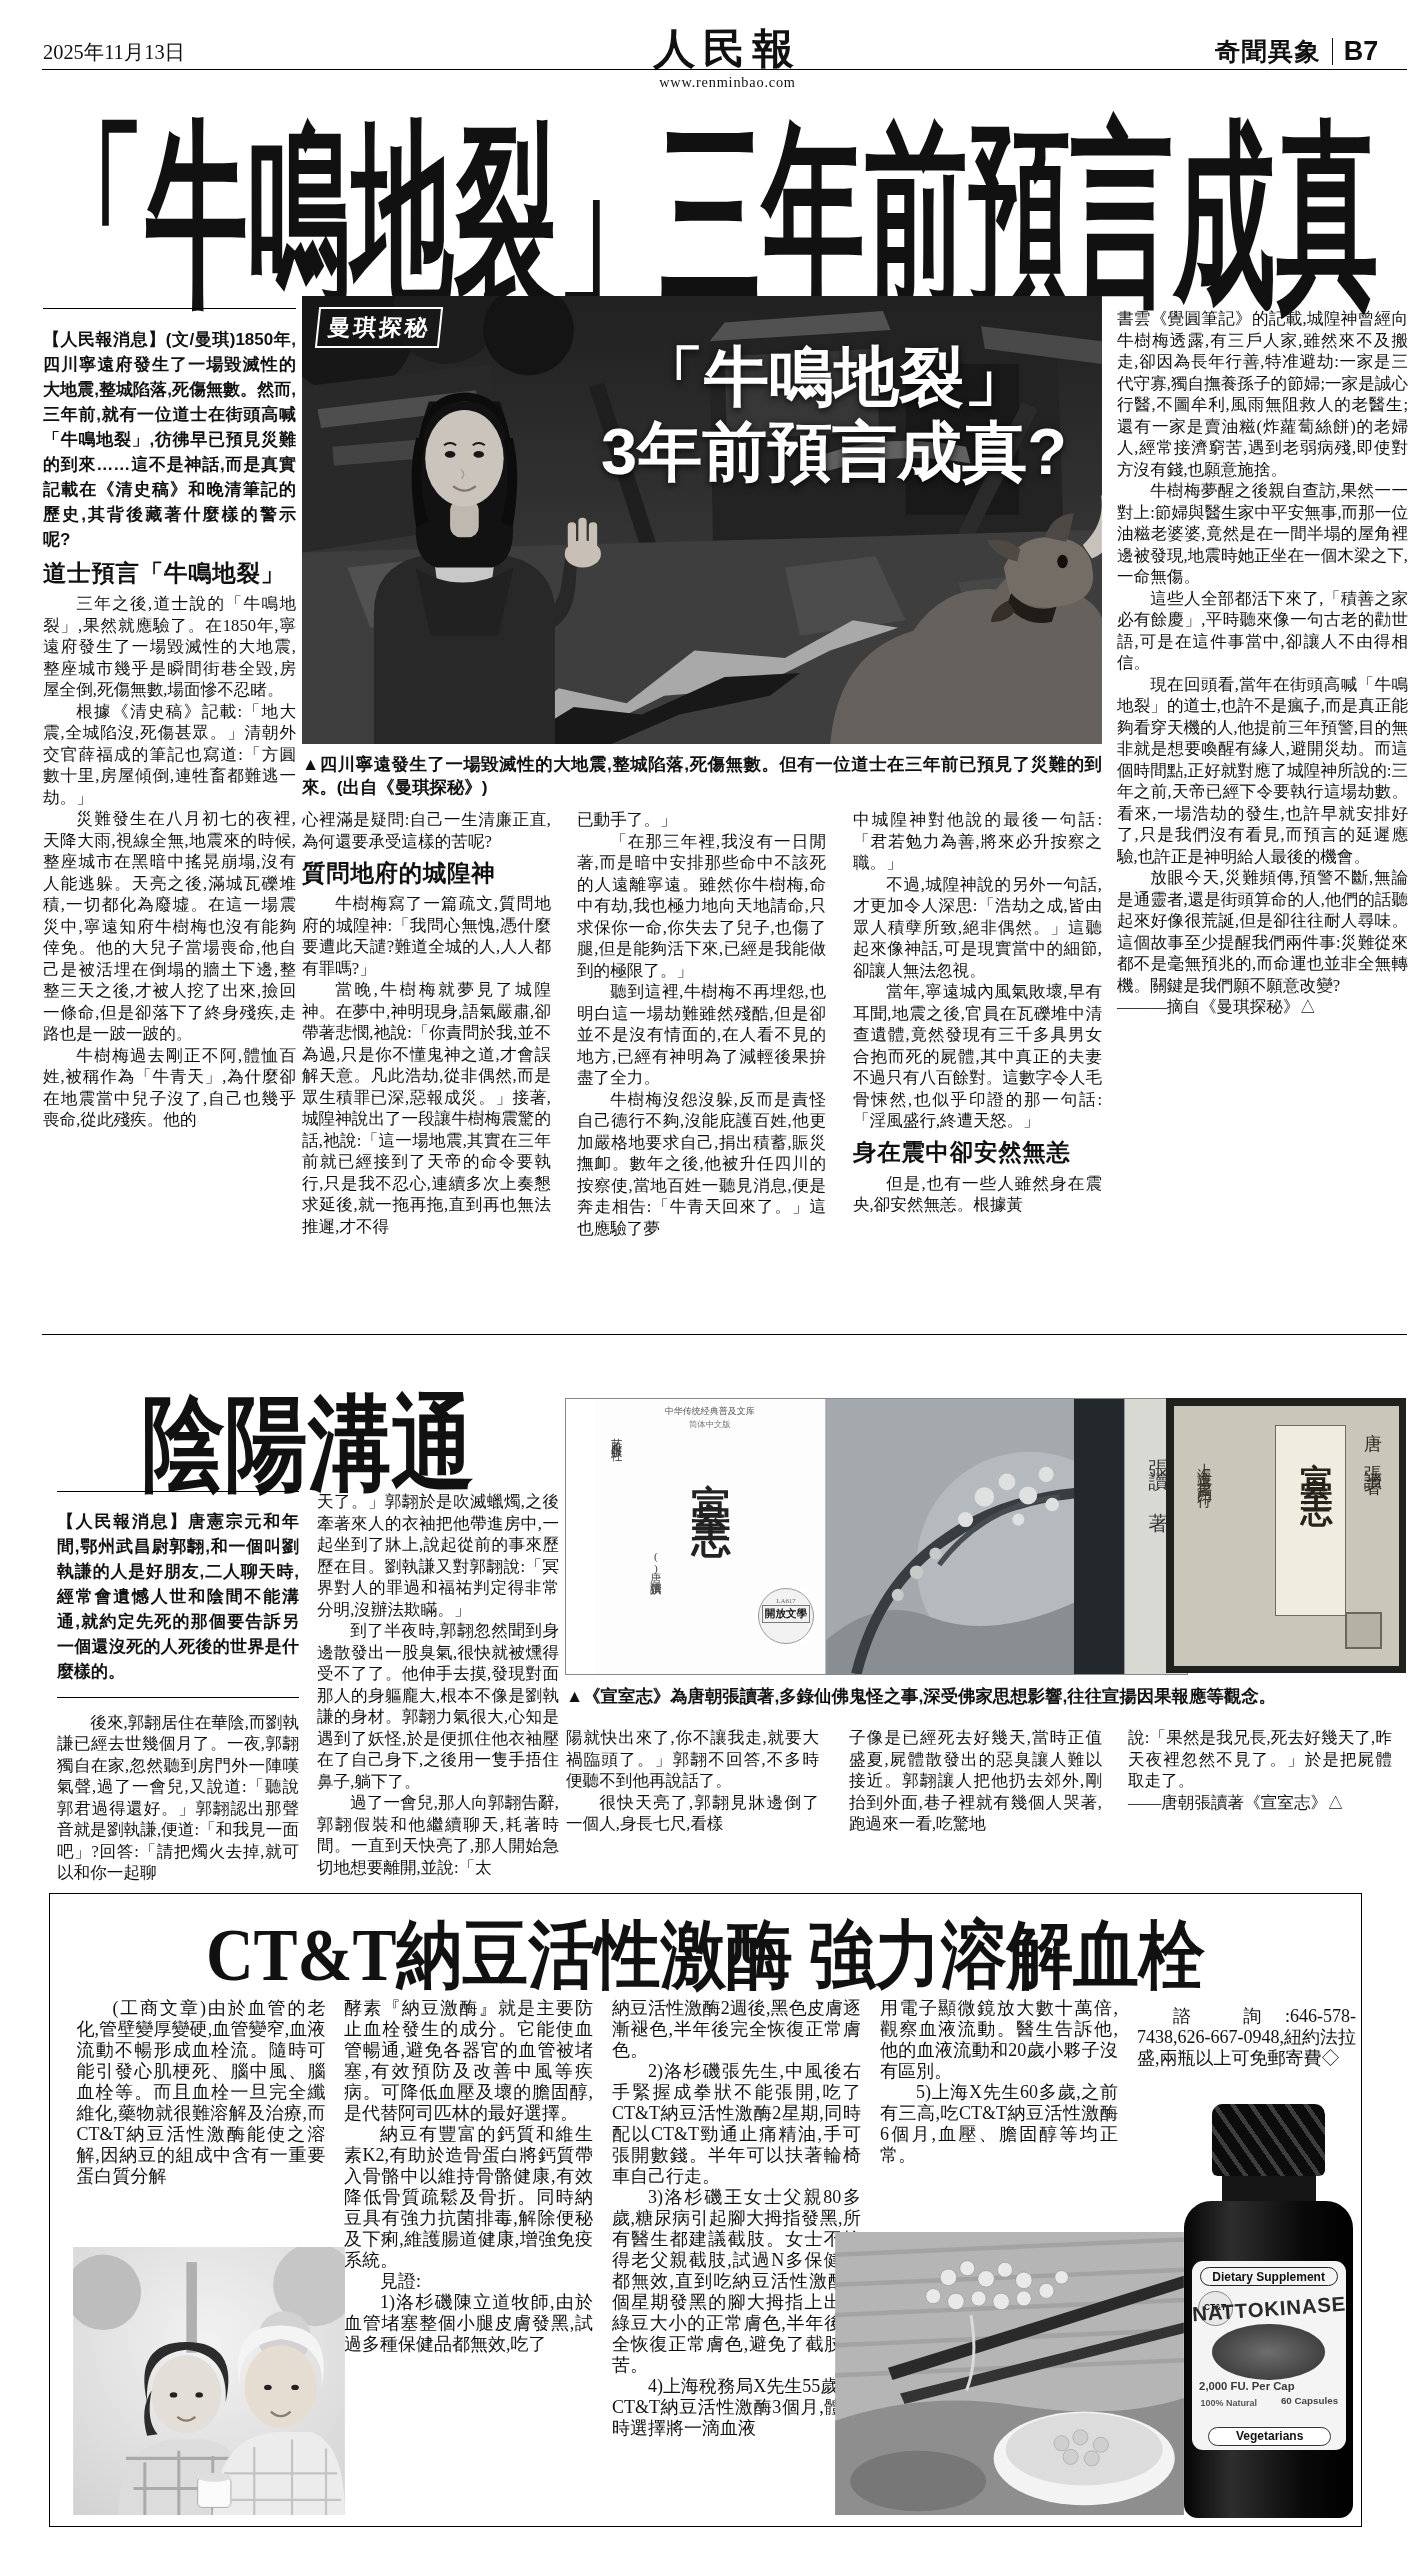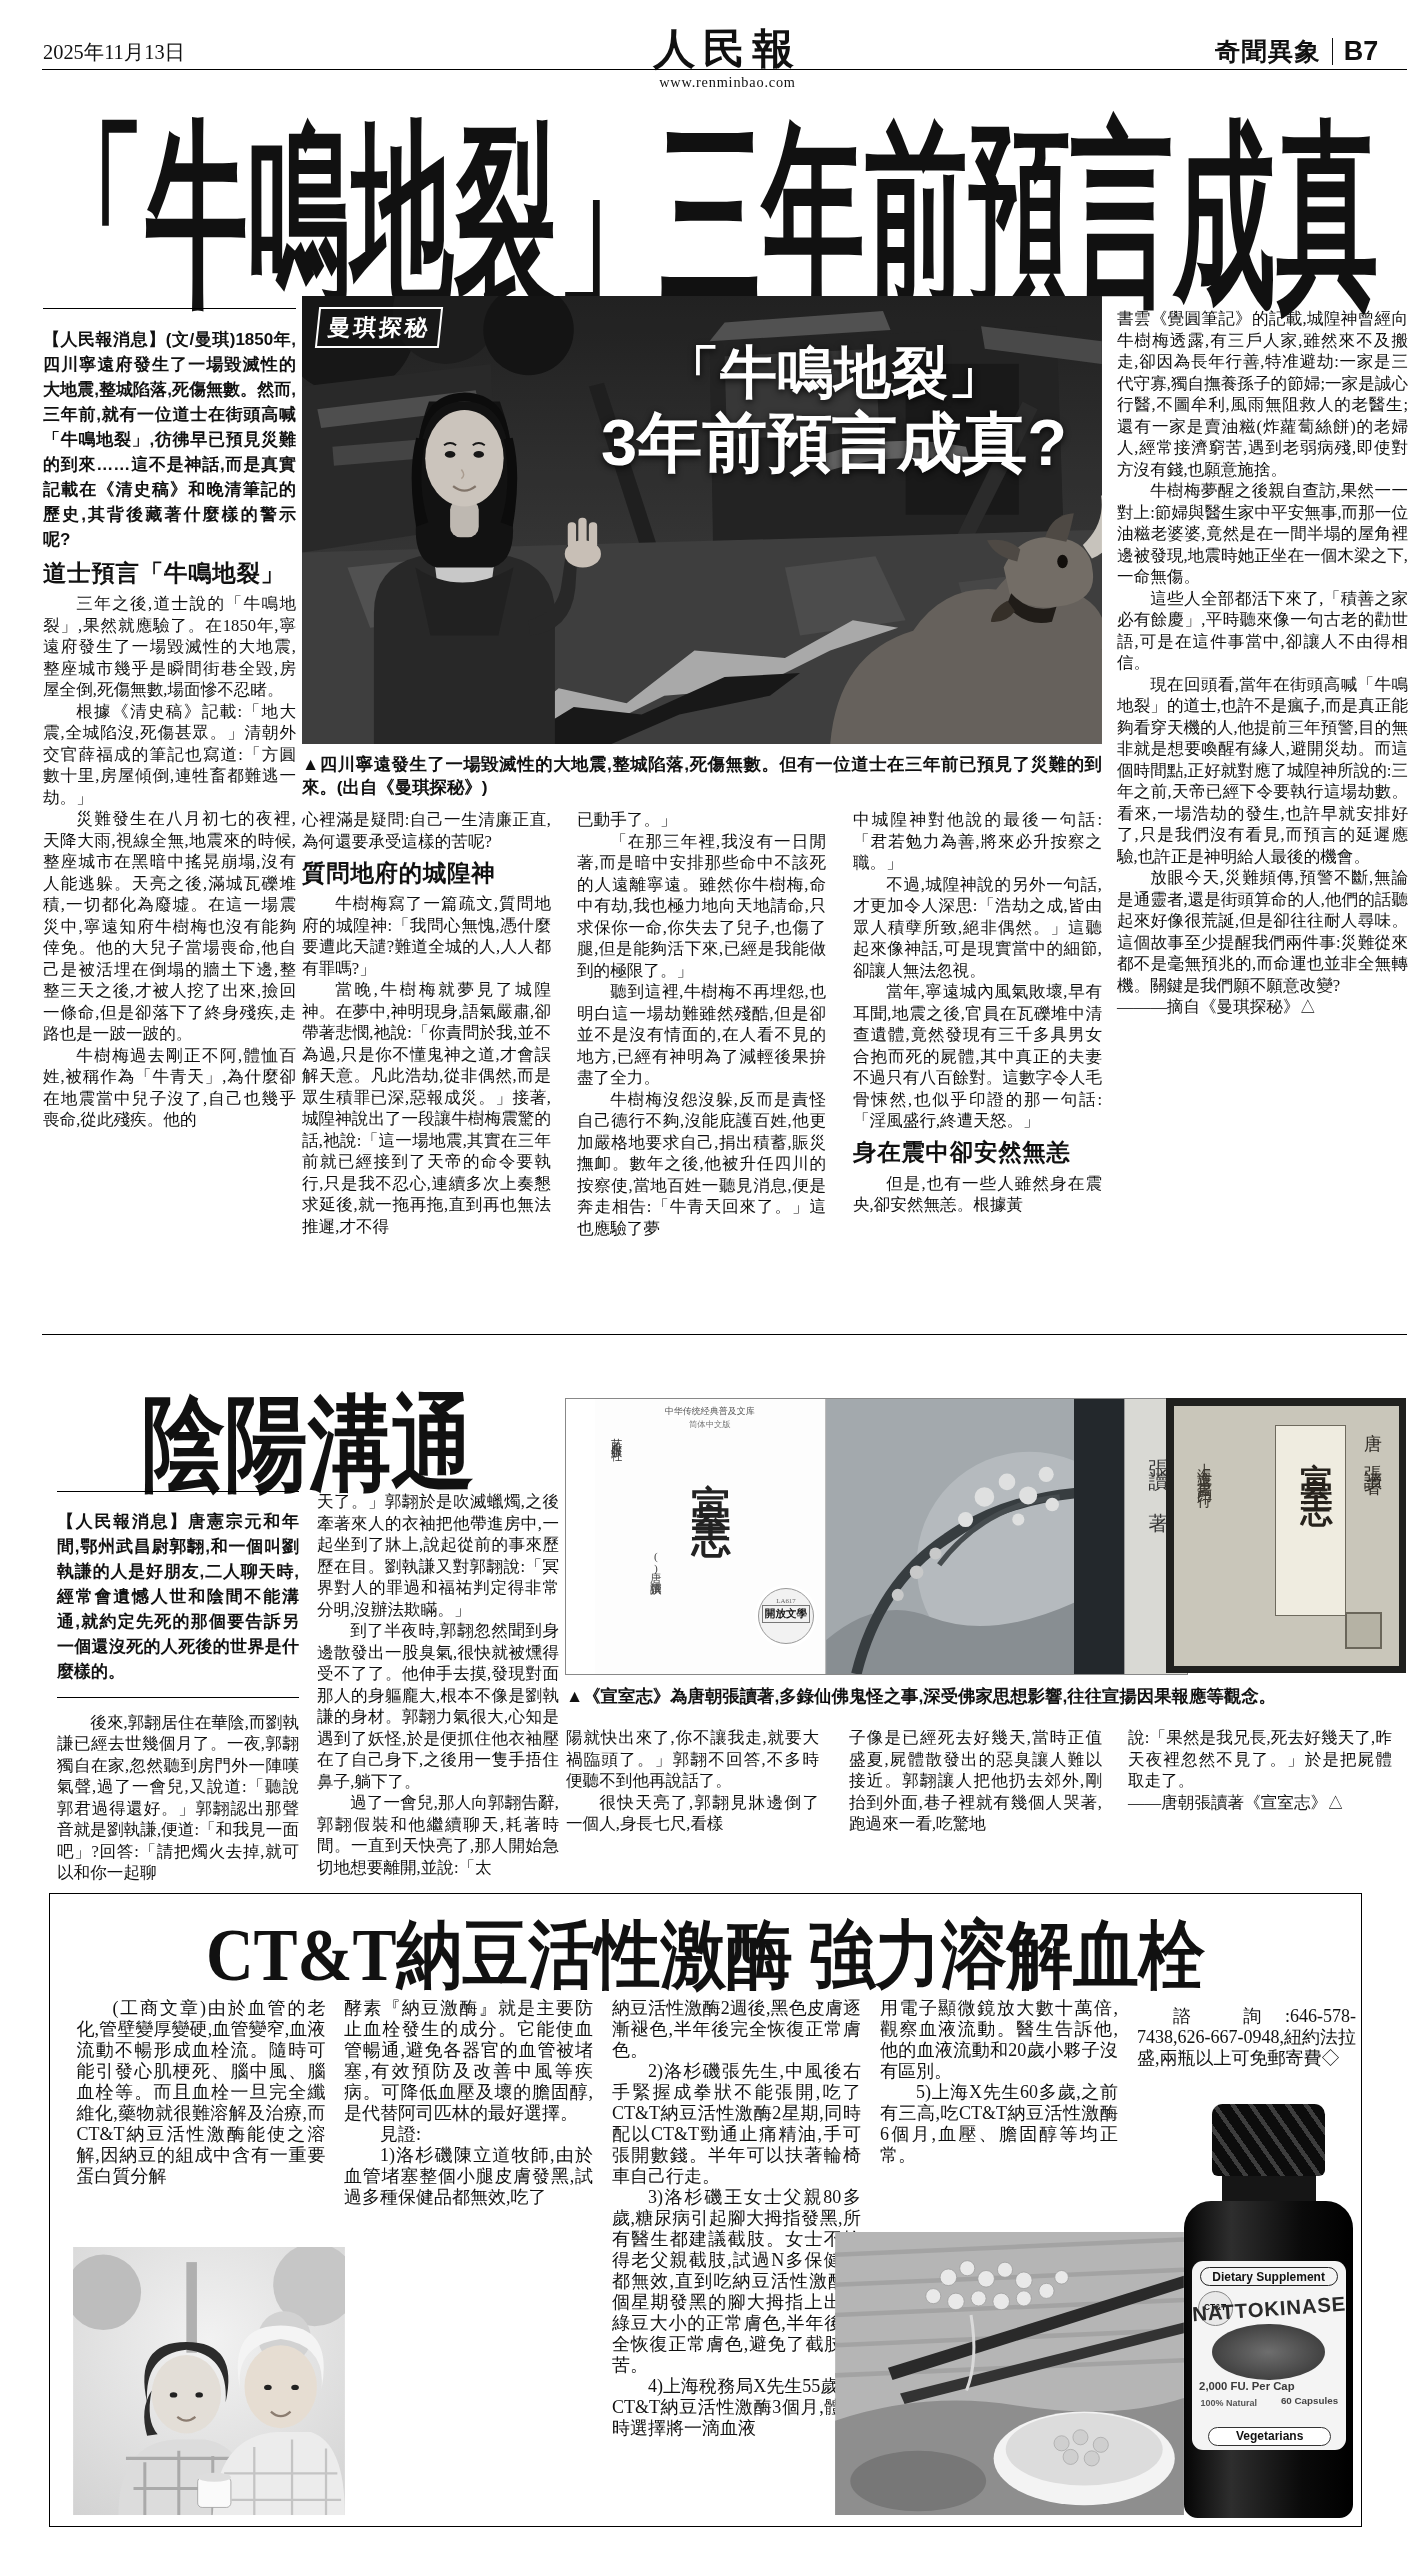--- a/index.html
+++ b/index.html
@@ -122,21 +122,21 @@
         <rect x="366" y="294" width="11" height="40" rx="5"></rect>
         <rect x="380" y="300" width="11" height="34" rx="5"></rect>
         <ellipse cx="372" cy="342" rx="24" ry="18"></ellipse>
       </g>
     </g>
 
     <rect width="1060" height="594" fill="#000" opacity="0.08"></rect>
   </svg>
   <div class="abs hei" style="left:15px;top:10.6px;padding:3px 9px;border:2.3px solid #fff;color:#fff;background:rgba(20,20,20,.55);font-size:22.6px;letter-spacing:3px;transform:skewX(-6deg);">曼琪探秘</div>
   <div class="abs hei" style="left:268px;top:44px;width:528px;color:#fff;text-align:center;text-shadow:0 2.3px 7.5px rgba(0,0,0,.85);">
-    <div style="font-size:57px;line-height:1.15;">「牛鳴地裂」</div>
+    <div style="font-size:65px;line-height:1.15;">「牛鳴地裂」</div>
     <div style="font-size:65px;line-height:1.15;">3年前預言成真?</div>
   </div>
 </div>
 <div class="abs caption" style="left:302px;top:753px;width:800px;">▲四川寧遠發生了一場毀滅性的大地震,整城陷落,死傷無數。但有一位道士在三年前已預見了災難的到來。(出自《曼琪探秘》)</div>
 
 <div class="abs col body-col" style="left:302px;top:809px;width:249px;">
   <p class="cont">心裡滿是疑問:自己一生清廉正直,為何還要承受這樣的苦呢?</p>
   <h4>質問地府的城隍神</h4>
   <p>牛樹梅寫了一篇疏文,質問地府的城隍神:「我問心無愧,憑什麼要遭此天譴?難道全城的人,人人都有罪嗎?」</p>
   <p>當晚,牛樹梅就夢見了城隍神。在夢中,神明現身,語氣嚴肅,卻帶著悲憫,祂說:「你責問於我,並不為過,只是你不懂鬼神之道,才會誤解天意。凡此浩劫,從非偶然,而是眾生積罪已深,惡報成災。」接著,城隍神說出了一段讓牛樹梅震驚的話,祂說:「這一場地震,其實在三年前就已經接到了天帝的命令要執行,只是我不忍心,連續多次上奏懇求延後,就一拖再拖,直到再也無法推遲,才不得</p>
@@ -250,20 +250,21 @@
 <div class="abs" style="left:49px;top:1893px;width:1311px;height:632px;border:1.5px solid #000;">
   <div style="text-align:center;margin-top:10.6px;">
     <span class="stretchY serif" style="font-size:66px;font-weight:900;transform:scale(1.0,1.12);transform-origin:center top;">CT&amp;T納豆活性激酶  強力溶解血栓</span>
   </div>
 
   <div class="col adcol abs" style="left:26.4px;top:104px;width:249px;">
     <p>(工商文章)由於血管的老化,管壁變厚變硬,血管變窄,血液流動不暢形成血栓流。隨時可能引發心肌梗死、腦中風、腦血栓等。而且血栓一旦完全纖維化,藥物就很難溶解及治療,而CT&amp;T納豆活性激酶能使之溶解,因納豆的組成中含有一重要蛋白質分解</p>
   </div>
   <div class="col adcol abs" style="left:294px;top:104px;width:249px;">
     <p class="cont">酵素『納豆激酶』就是主要防止血栓發生的成分。它能使血管暢通,避免各器官的血管被堵塞,有效預防及改善中風等疾病。可降低血壓及壞的膽固醇,是代替阿司匹林的最好選擇。</p>
+    <p>納豆有豐富的鈣質和維生素K2,有助於造骨蛋白將鈣質帶入骨骼中以維持骨骼健康,有效降低骨質疏鬆及骨折。同時納豆具有強力抗菌排毒,解除便秘及下痢,維護腸道健康,增強免疫系統。</p>
     <p>見證:</p>
     <p>1)洛杉磯陳立道牧師,由於血管堵塞整個小腿皮膚發黑,試過多種保健品都無效,吃了</p>
   </div>
   <div class="col adcol abs" style="left:562px;top:104px;width:249px;">
     <p class="cont">納豆活性激酶2週後,黑色皮膚逐漸褪色,半年後完全恢復正常膚色。</p>
     <p>2)洛杉磯張先生,中風後右手緊握成拳狀不能張開,吃了CT&amp;T納豆活性激酶2星期,同時配以CT&amp;T勁通止痛精油,手可張開數錢。半年可以扶著輪椅車自己行走。</p>
     <p>3)洛杉磯王女士父親80多歲,糖尿病引起腳大拇指發黑,所有醫生都建議截肢。女士不捨得老父親截肢,試過N多保健品都無效,直到吃納豆活性激酶,1個星期發黑的腳大拇指上出現綠豆大小的正常膚色,半年後完全恢復正常膚色,避免了截肢之苦。</p>
     <p>4)上海稅務局X先生55歲,吃CT&amp;T納豆活性激酶3個月,體檢時選擇將一滴血液</p>
   </div>
   <div class="col adcol abs" style="left:830px;top:104px;width:238px;">

